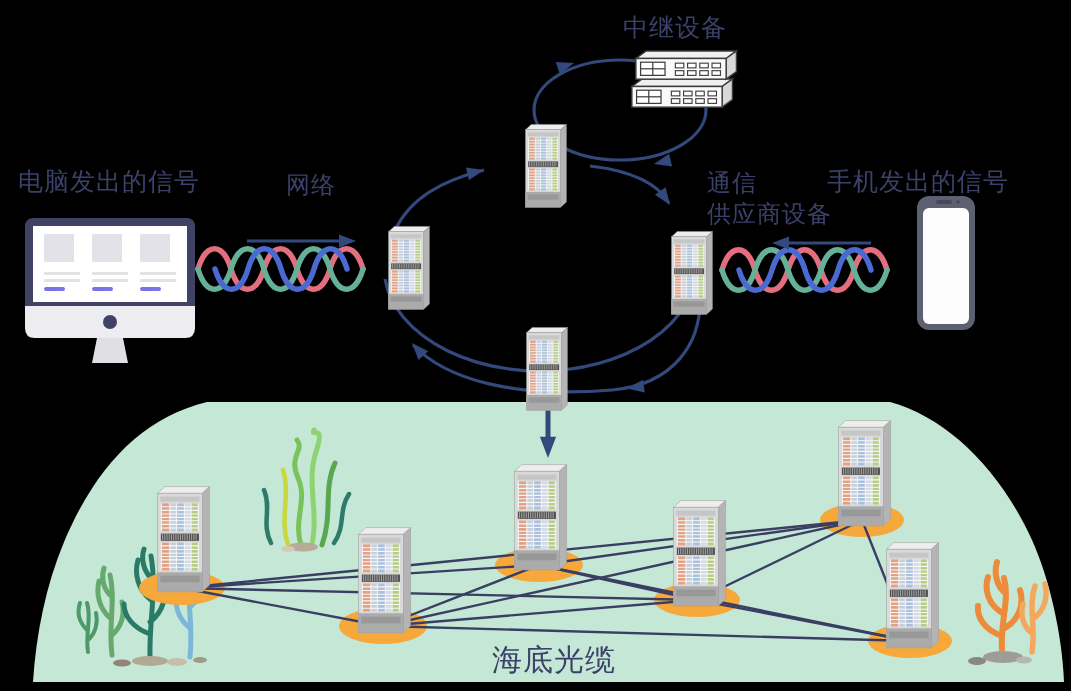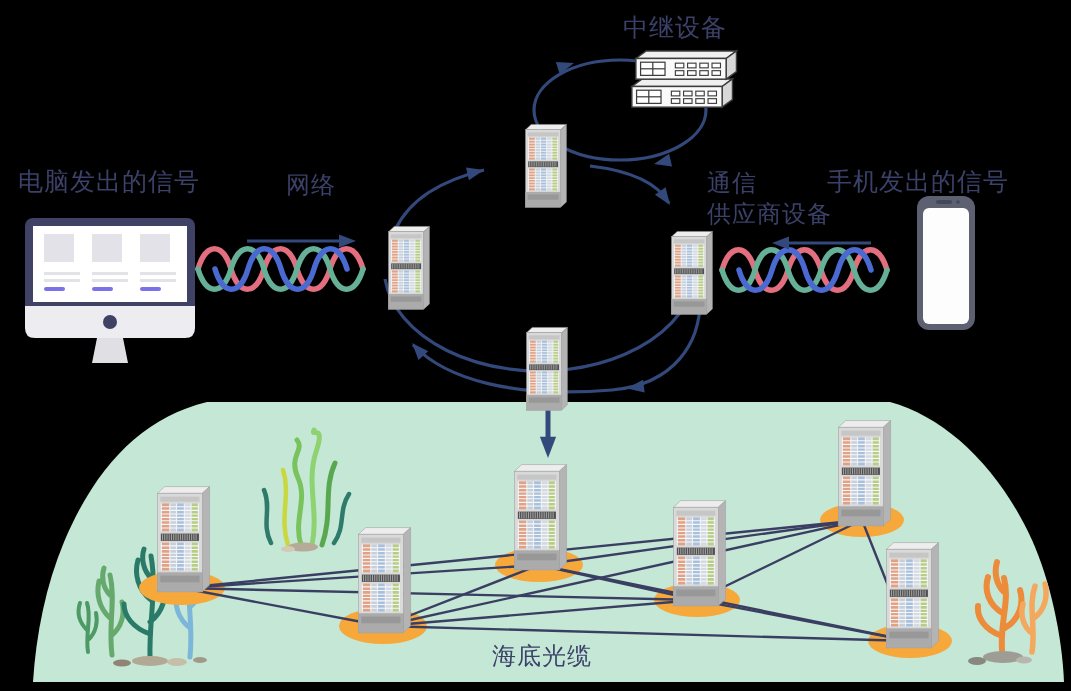--- a/index.html
+++ b/index.html
@@ -232,15 +232,15 @@
   <span>网络</span>
 </div>
 
 <div class="label two-line" style="left:699px;top:168px;font-size:24px;margin-left:8px;">
   <span>通信</span>
   <span>供应商设备</span>
 </div>
 
 <div class="label" style="left:827px;top:166px;">手机发出的信号</div>
 
-<div class="label" style="left:492px;top:641px;font-size:24px;">海底光缆</div>
+<div class="label" style="left:492px;top:641px;font-size:30px;">海底光缆</div>
 
 </div>
 
 </body></html>

